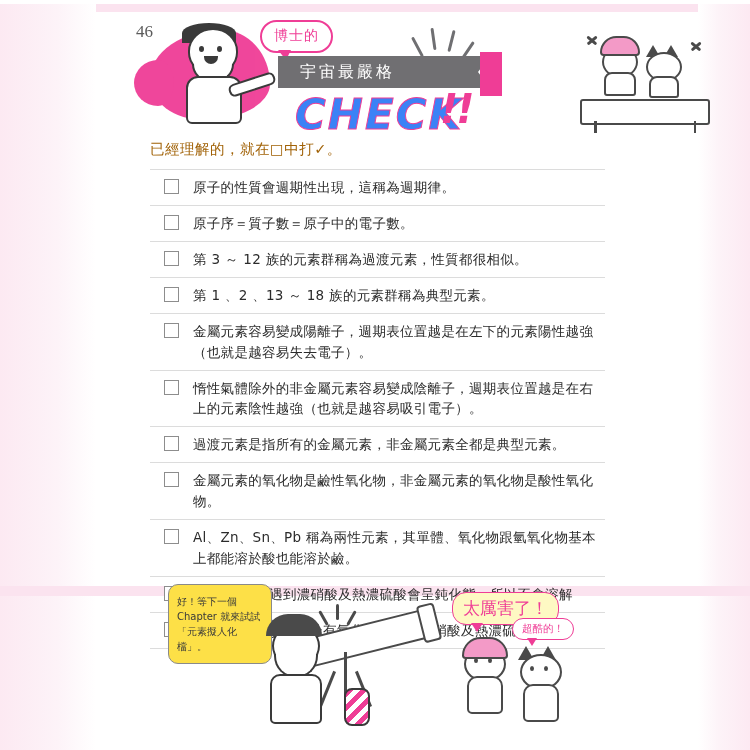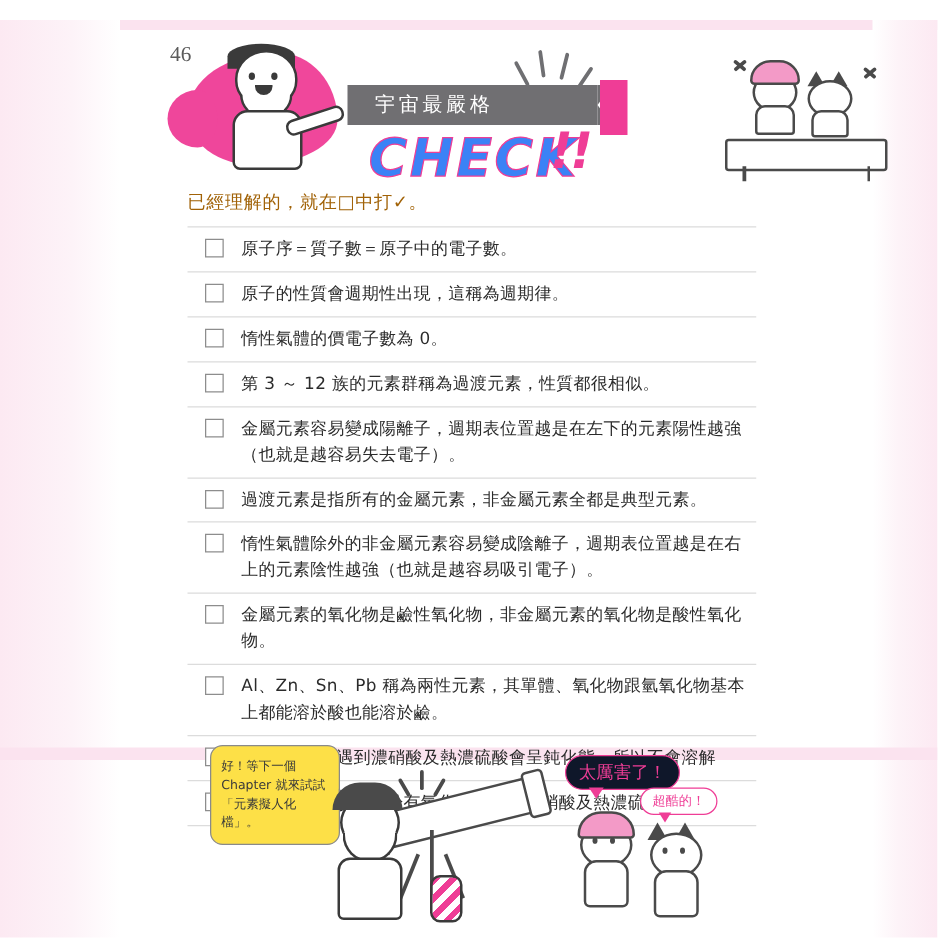--- a/index.html
+++ b/index.html
@@ -10,21 +10,21 @@
   body {
     width: 750px;
     height: 750px;
     font-family: "DejaVu Sans", "Liberation Sans", sans-serif;
     position: relative;
     overflow: hidden;
   }
 
   .page {
     position: absolute;
-    left: 0; top: 16px;
+    left: 0; top: 4px;
     width: 750px;
     height: 592px;
     background: #ffffff;
   }
 
   
   .page-number {
     position: absolute;
     left: 136px;
     top: 18px;
@@ -426,23 +426,23 @@
     border-left: 10px solid #8a8a8a;
   }
 
   .bubble-pink {
     position: absolute;
     left: 312px;
     top: 8px;
     padding: 4px 10px;
     border: 1.8px solid #ef3d96;
     border-radius: 14px;
-    background: #0f172a;
+    background: #fef9c3;
     color: #ef3d96;
-    font-size: 14px;
+    font-size: 17px;
     white-space: nowrap;
   }
   .bubble-pink::after {
     content: "";
     position: absolute;
     left: 18px; bottom: -8px;
     width: 0; height: 0;
     border-left: 6px solid transparent;
     border-right: 6px solid transparent;
     border-top: 9px solid #ef3d96;
@@ -627,20 +627,21 @@
       <div class="hair"></div>
       <div class="head"></div>
       <div class="eye l"></div>
       <div class="eye r"></div>
       <div class="mouth"></div>
       <div class="beard"></div>
       <div class="body"></div>
       <div class="arm"></div>
     </div>
 
+    <div class="bubble-prof">博士的</div>
 
     <div class="spark">
       <i></i>
         <i></i>
         <i></i>
         <i></i>
     </div>
 
     <div class="ribbon">
       <span>宇宙最嚴格</span>
@@ -672,45 +673,45 @@
     </div>
   </div>
 
   <div class="content">
 
     <div class="intro">已經理解的，就在□中打✓。</div>
 
     <ul class="check-list">
       <li class="check-item">
         <span class="checkbox"></span>
+        <span class="item-text">原子的性質會週期性出現，這稱為週期律。</span>
+      </li>
+      <li class="check-item">
+        <span class="checkbox"></span>
         <span class="item-text">原子序＝質子數＝原子中的電子數。</span>
       </li>
       <li class="check-item">
         <span class="checkbox"></span>
-        <span class="item-text">原子的性質會週期性出現，這稱為週期律。</span>
-      </li>
-      <li class="check-item">
-        <span class="checkbox"></span>
-        <span class="item-text">惰性氣體的價電子數為 0。</span>
-      </li>
-      <li class="check-item">
-        <span class="checkbox"></span>
         <span class="item-text">第 3 ～ 12 族的元素群稱為過渡元素，性質都很相似。</span>
       </li>
       <li class="check-item">
         <span class="checkbox"></span>
+        <span class="item-text">第 1 、2 、13 ～ 18 族的元素群稱為典型元素。</span>
+      </li>
+      <li class="check-item">
+        <span class="checkbox"></span>
         <span class="item-text">金屬元素容易變成陽離子，週期表位置越是在左下的元素陽性越強（也就是越容易失去電子）。</span>
       </li>
       <li class="check-item">
         <span class="checkbox"></span>
+        <span class="item-text">惰性氣體除外的非金屬元素容易變成陰離子，週期表位置越是在右上的元素陰性越強（也就是越容易吸引電子）。</span>
+      </li>
+      <li class="check-item">
+        <span class="checkbox"></span>
         <span class="item-text">過渡元素是指所有的金屬元素，非金屬元素全都是典型元素。</span>
-      </li>
-      <li class="check-item">
-        <span class="checkbox"></span>
-        <span class="item-text">惰性氣體除外的非金屬元素容易變成陰離子，週期表位置越是在右上的元素陰性越強（也就是越容易吸引電子）。</span>
       </li>
       <li class="check-item">
         <span class="checkbox"></span>
         <span class="item-text">金屬元素的氧化物是鹼性氧化物，非金屬元素的氧化物是酸性氧化物。</span>
       </li>
       <li class="check-item">
         <span class="checkbox"></span>
         <span class="item-text">Al、Zn、Sn、Pb 稱為兩性元素，其單體、氧化物跟氫氧化物基本上都能溶於酸也能溶於鹼。</span>
       </li>
       <li class="check-item">

